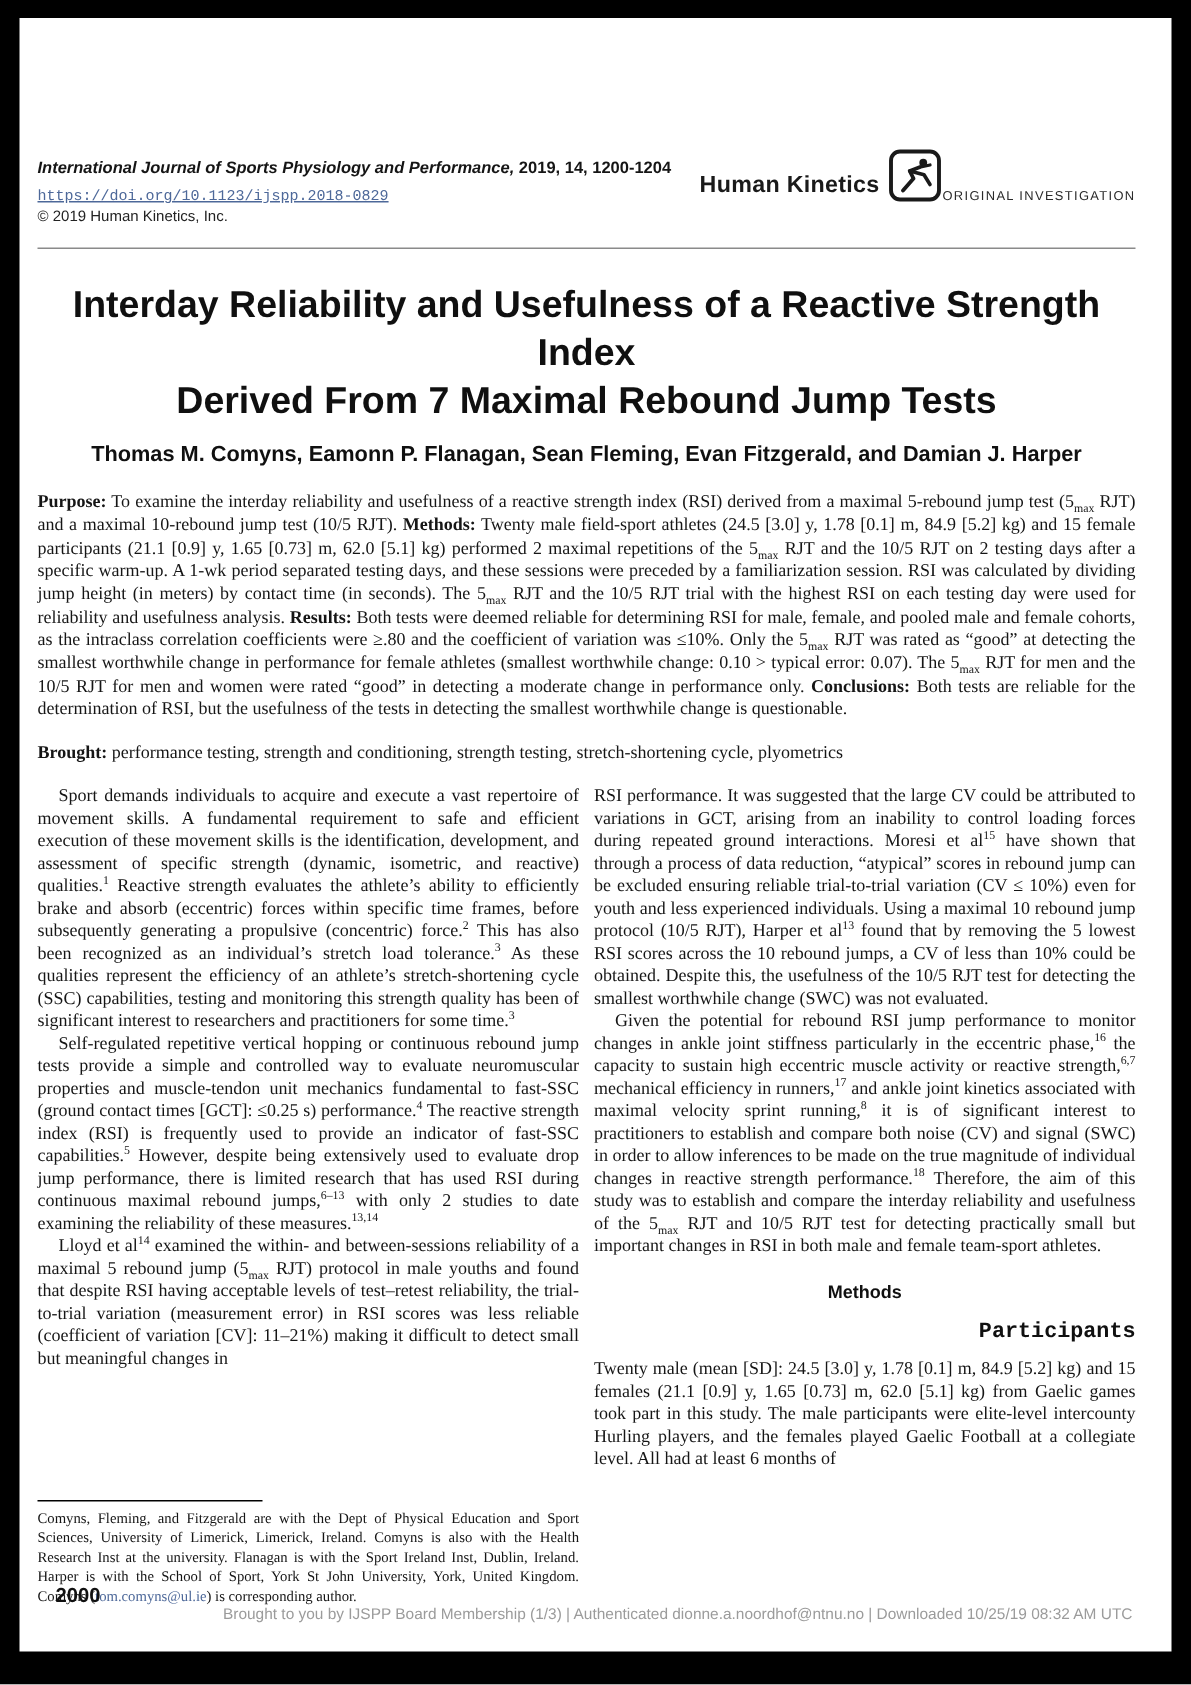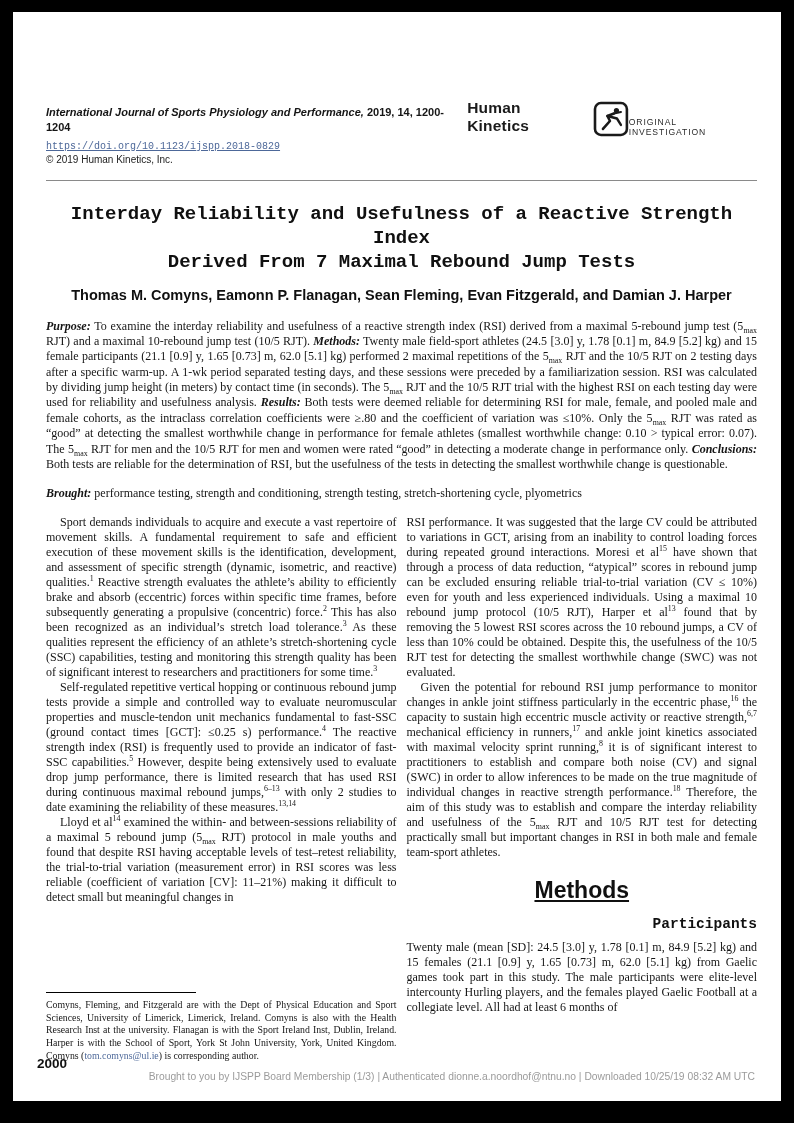--- a/index.html
+++ b/index.html
@@ -3,53 +3,53 @@
 <meta charset="utf-8">
 <style>
   * { margin:0; padding:0; box-sizing:border-box; }
   html,body { background:#e8e8e8; }
   .page {
     position:relative;
     width:794px; height:1123px;
     background:#fff;
     border-style:solid; border-color:#000;
     border-width:12px 13px 22px 13px;
-    padding:93px 24px 0 33px;
+    padding:93px 24px 0 12px;
     overflow:hidden;
     font-family:"Liberation Serif", serif;
     color:var(--c-text, #151515);
   }
   
   .masthead { display:flex; justify-content:space-between; align-items:flex-start; }
   .mast-left { font-family:"Liberation Sans", sans-serif; }
   .journal-line { font-size:11px; font-weight:bold; line-height:1.35; }
   .jname { font-style:italic; }
   .doi { display:inline-block; font-size:10px; line-height:1.35; color:var(--c-link, #4d6899); text-decoration:underline; cursor:pointer;font-family:Liberation Mono, monospace; }
   .copyright { font-size:10px; line-height:1.35; color:#222; }
   .mast-right { display:flex; flex-direction:row; align-items:flex-end; margin-top:-6px; }
   .hk-top { display:flex; align-items:flex-end; gap:6px; }
   .hk-name { font-family:"Liberation Sans", sans-serif; font-size:15.5px; font-weight:bold; letter-spacing:0.2px; padding-bottom:2px; color:#1a1a1a; }
   .hk-logo { width:36px; height:36px; }
   .article-type { font-family:"Liberation Sans", sans-serif; font-size:8.6px; letter-spacing:0.9px; color:#2a2a2a; margin-top:3px; }
   .head-rule { border:none; border-top:1px solid #8a8a8a; margin-top:13px; }
   
-  .title { font-family:Liberation Mono, monospace; font-size:19px; font-weight:bold; text-align:center; line-height:1.28; margin-top:21px; color:#101010; }
+  .title { font-family:Liberation Sans, sans-serif; font-size:25px; font-weight:bold; text-align:center; line-height:1.28; margin-top:21px; color:#101010; }
   .authors { font-family:"Liberation Sans", sans-serif; font-size:14.5px; font-weight:bold; text-align:center; margin-top:12px; color:#101010; }
   
   .abstract { margin-top:16px; font-size:12px; line-height:1.28; text-align:justify; }
-  .lead { font-weight:bold; font-style:italic; }
+  .lead { font-weight:bold; }
   .keywords { margin-top:14px; font-size:12px; }
   
   .columns { display:flex; gap:10px; margin-top:14px; height:548px; }
   .col { flex:1 1 0; display:flex; flex-direction:column; font-size:12px; line-height:1.25; text-align:justify; }
   .col p { text-indent:14px; }
   .col p.noindent { text-indent:0; }
   sup { font-size:66%; vertical-align:super; line-height:0; }
   sub { font-size:66%; vertical-align:sub; line-height:0; }
-  .section-heading { font-family:"Liberation Sans", sans-serif; font-size:23px; font-weight:bold; text-align:center; margin:16px 0 10px 0; color:#101010;text-decoration:underline; }
+  .section-heading { font-family:"Liberation Sans", sans-serif; font-size:12px; font-weight:bold; text-align:center; margin:16px 0 10px 0; color:#101010; }
   .subsection-heading { font-family:Liberation Mono, monospace; font-size:14.5px; font-weight:bold; text-align:right; margin:0 0 7px 0; color:#101010; }
   
   .footnote-block { margin-top:auto; padding-top:6px; }
   .fn-rule { width:150px; border-top:1px solid #000; margin-bottom:6px; }
   .footnote { font-size:9.8px; line-height:1.32; text-align:justify; text-indent:0 !important; }
   .email { color:var(--c-link, #4d6899); text-decoration:none; cursor:pointer; }
   
   .page-number { position:absolute; top:1044px; left:24px; font-family:"Liberation Sans", sans-serif; font-size:13.5px; font-weight:bold; color:#111; }
   .footer-note { position:absolute; top:1059px; right:26px; font-family:"Liberation Sans", sans-serif; font-size:10.3px; color:var(--c-footer_text, #9b9b9b); white-space:nowrap; }
 </style>

